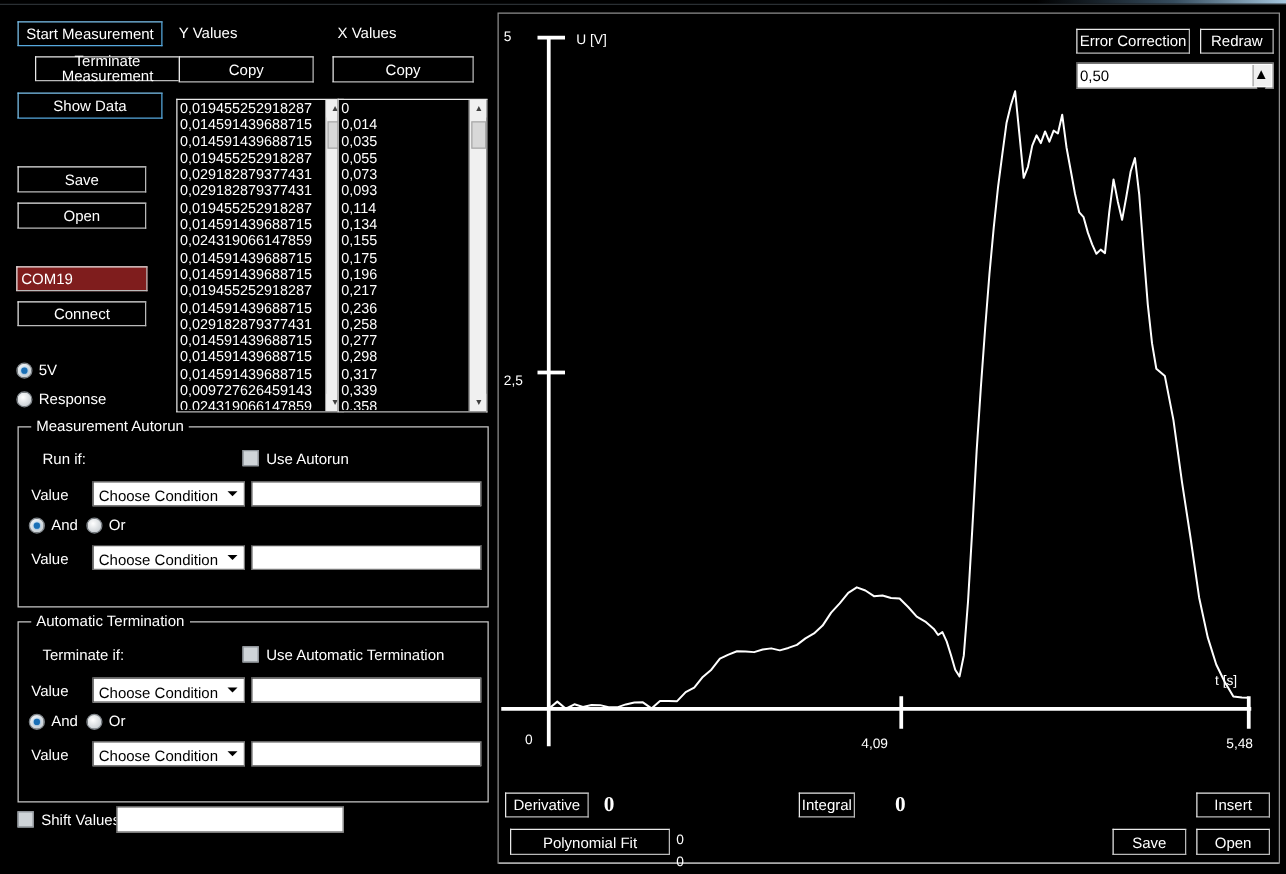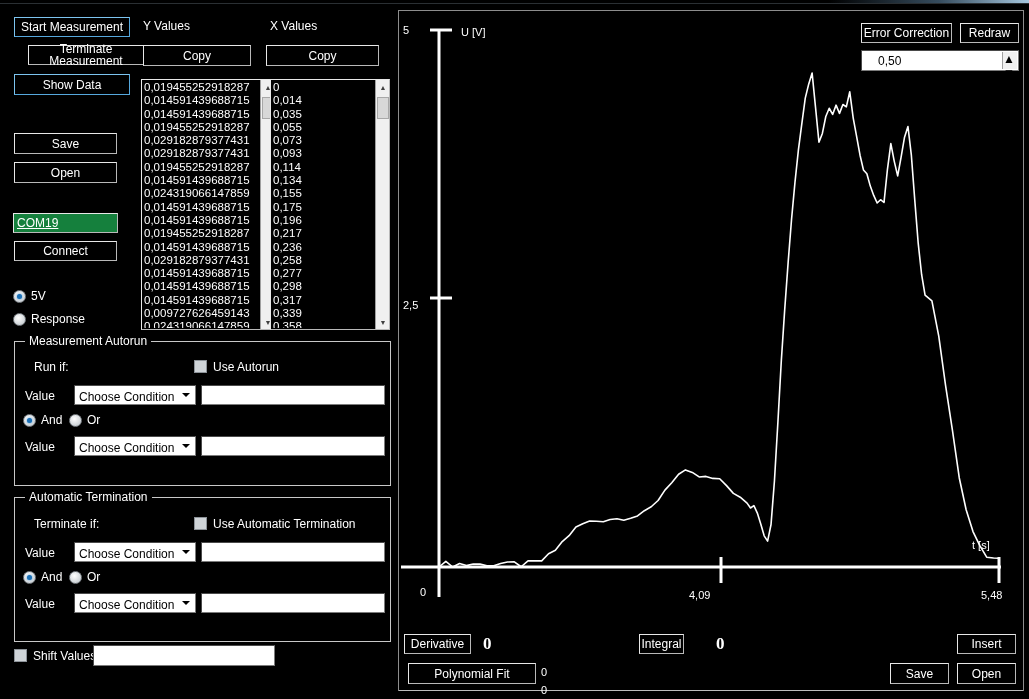--- a/index.html
+++ b/index.html
@@ -28,27 +28,27 @@
     text-align:center;box-sizing:border-box;
     cursor:default;user-select:none;
     position:absolute;
   }
   .btn.focus{border-color:#56a8dd;border-top-color:#7cc4ef;border-left-color:#7cc4ef;}
 
   .txt{
     position:absolute;background:#fff;color:#000;
     border:1px solid #7b7b7b;border-top-color:#4a4a4a;border-left-color:#4a4a4a;
     box-sizing:border-box;font-size:12px;
-    display:flex;align-items:center;padding-left:16px;
+    display:flex;align-items:center;padding-left:2px;
   }
   .txtdark{
-    position:absolute;background:#15803d;color:#fff;
+    position:absolute;background:#7f1d1d;color:#fff;
     border:1px solid #b9b9b9;border-top-color:#e8e8e8;border-left-color:#e8e8e8;
     box-sizing:border-box;font-size:12px;
-    display:flex;align-items:center;padding-left:3px;text-decoration:underline;
+    display:flex;align-items:center;padding-left:3px;
   }
 
   .lbl{position:absolute;font-size:12px;color:#fff;white-space:nowrap;}
 
   
   .listbox{
     position:absolute;background:#000;color:#fff;
     border:1px solid #b9b9b9;border-top-color:#e8e8e8;border-left-color:#e8e8e8;
     box-sizing:border-box;overflow:hidden;
     font-size:11.5px;

